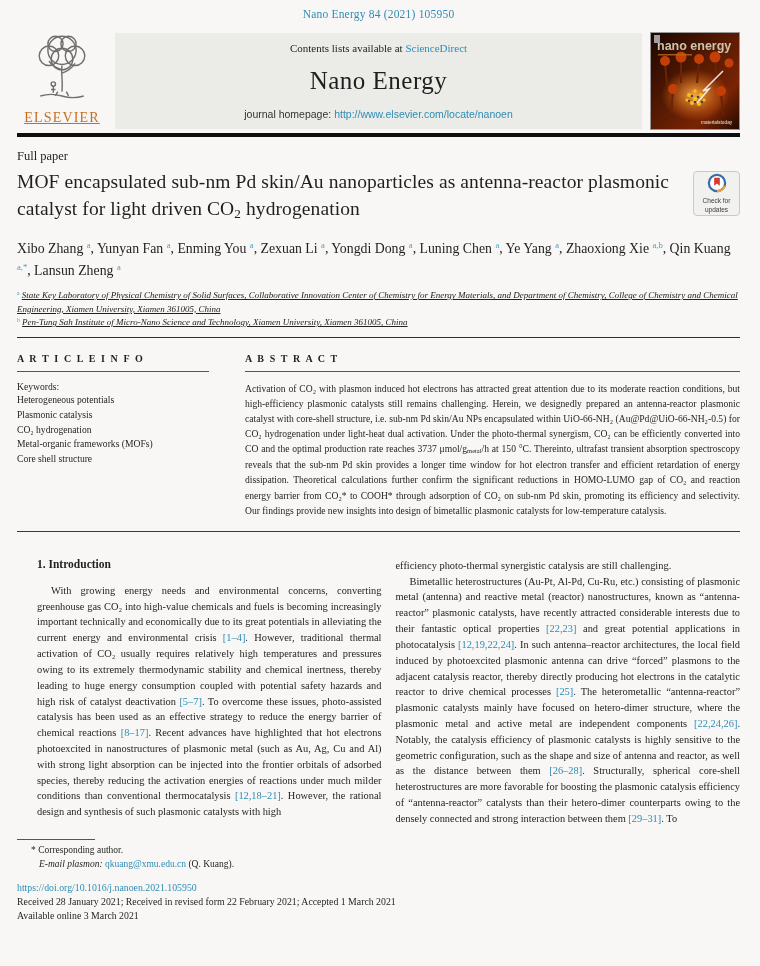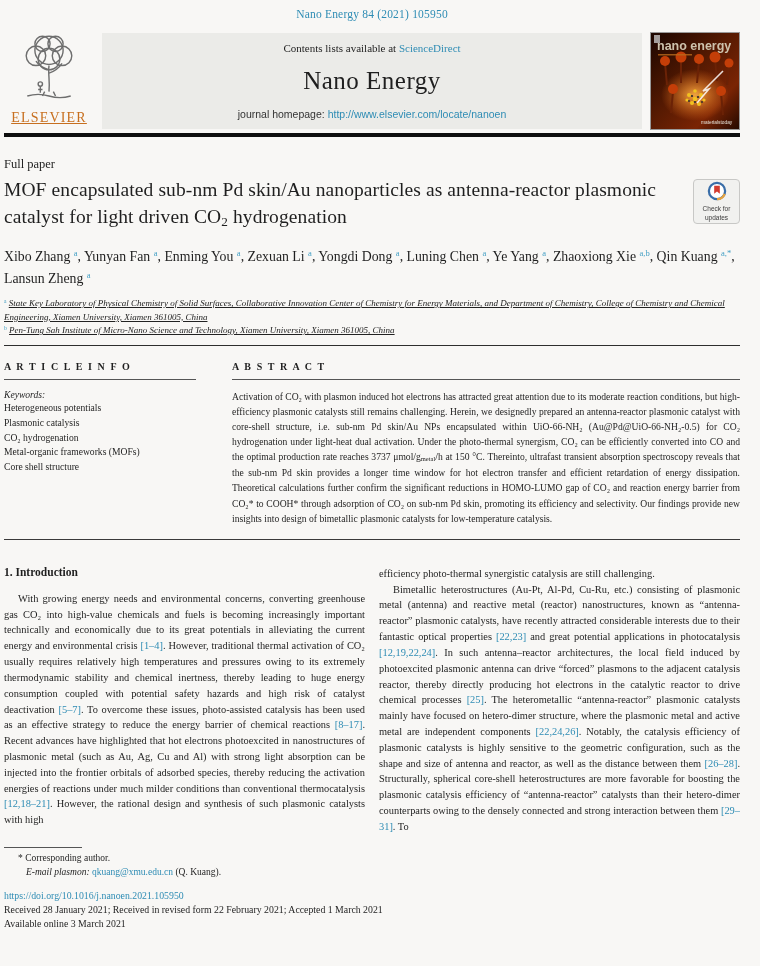--- a/index.html
+++ b/index.html
@@ -11,65 +11,65 @@
     --boxbg:#ebebe8;
   }
   *{margin:0;padding:0;box-sizing:border-box;}
   html,body{width:760px;height:966px;}
   body{
     background:var(--pagebg);
     color:var(--ink);
     font-family:"Liberation Serif","DejaVu Serif",serif;
     overflow:hidden;
   }
-  .page{width:760px;height:966px;padding:8px 20px 0 4px;}
+  .page{width:760px;height:966px;padding:8px 20px 0 17px;}
   .journal-ref{
     text-align:center;color:var(--link);font-size:11.5px;letter-spacing:.2px;
   }
   
   .masthead{display:flex;margin-top:13px;height:96px;}
   .mh-left{width:90px;display:flex;flex-direction:column;align-items:center;justify-content:flex-start;}
   .mh-left svg{display:block;}
   .elsevier-word{color:var(--orange);font-size:14px;letter-spacing:1.2px;margin-top:1px;text-decoration:underline;}
   .mh-center{flex:1;background:var(--boxbg);margin:0 8px;display:flex;flex-direction:column;justify-content:space-between;padding:9px 6px 9px 6px;text-align:center;}
   .contents-line{font-size:11px;}
   .journal-name{font-size:25px;letter-spacing:.5px;}
   .homepage-line{font-family:"Liberation Sans","DejaVu Sans",sans-serif;font-size:10.5px;color:#333;}
   .link{color:var(--link);}
   a.link{text-decoration:none;cursor:pointer;}
   .mh-right{width:90px;display:flex;align-items:flex-start;justify-content:center;}
   .cover{width:88px;height:96px;position:relative;box-shadow:0 0 0 1px #999;}
   
   .black-bar{height:4px;background:#0e0e0e;margin-top:4px;}
   
-  .category{font-size:12.5px;margin-top:20px;}
+  .category{font-size:12.5px;margin-top:12px;}
   .title-row{display:flex;margin-top:5px;}
   .title{flex:1;font-size:19.5px;line-height:1.38;letter-spacing:.1px;}
   .badge{width:47px;height:45px;margin-left:18px;margin-top:2px;background:#f1f1ef;border:1px solid #c8c8c6;border-radius:4px;display:flex;flex-direction:column;align-items:center;justify-content:center;cursor:pointer;flex:0 0 auto;}
   .badge-text{font-family:"Liberation Sans","DejaVu Sans",sans-serif;font-size:6.5px;color:#3a3a3a;line-height:1.25;text-align:center;}
   .authors{margin-top:15px;font-size:13.8px;line-height:1.6;}
   .sup{font-size:.62em;vertical-align:.55em;}
   .sub{font-size:.68em;vertical-align:-.22em;}
   .authors .link, .aff .sup{color:var(--suplink);}
   .affils{margin-top:7px;}
   .aff{font-size:9px;line-height:1.5;color:#222;}
   .aff .it{font-style:italic;text-decoration:underline;}
   .it{font-style:italic;}
   
   .rule-dark{border-top:1.5px solid #2e2e2e;margin-top:7px;}
   .info-grid{display:flex;padding-top:15px;}
   .info-col{width:192px;flex:0 0 auto;}
   .abs-col{flex:1;margin-left:36px;}
   .sec-head{font-size:10px;font-weight:bold;letter-spacing:1.6px;border-bottom:1px solid #555;padding-bottom:7px;margin-bottom:9px;}
-  .kw-label{font-size:9.6px;font-style:italic;margin-bottom:1px;}
+  .kw-label{font-size:9.6px;margin-bottom:1px;}
   .kw{font-size:9.6px;line-height:1.55;}
   .abstract{font-size:9.6px;line-height:1.58;text-align:justify;}
   .section-rule{border-top:1px solid #3a3a3a;margin-top:13px;}
   
-  .body-cols{display:flex;gap:14px;padding-top:26px;}
+  .body-cols{display:flex;gap:14px;padding-top:26px;margin-left:20px;}
   .col{flex:1;min-width:0;}
   .intro-head{font-size:11.5px;font-weight:bold;margin-bottom:13px;}
   .para{font-size:10.4px;line-height:1.52;text-align:justify;}
   .indent{text-indent:14px;}
   
   .footnote-rule{width:78px;border-top:1px solid #555;margin-top:12px;}
   .footnote{font-size:9.5px;line-height:1.5;margin-top:3px;margin-left:8px;}
   .footnote .lead{margin-left:6px;}
   .email-line{margin-left:14px;}
   .doi-block{margin-top:10px;font-size:9.8px;line-height:1.45;}

